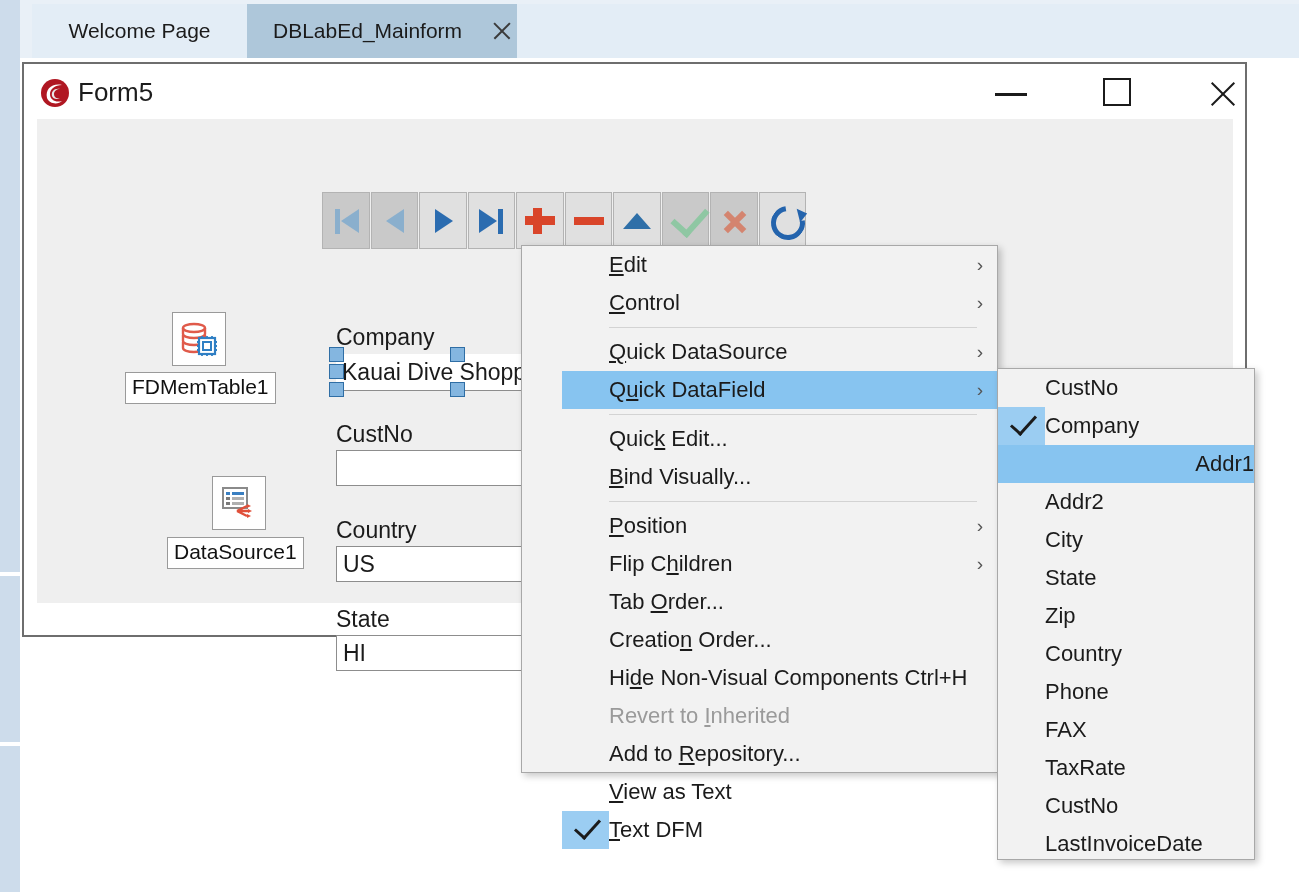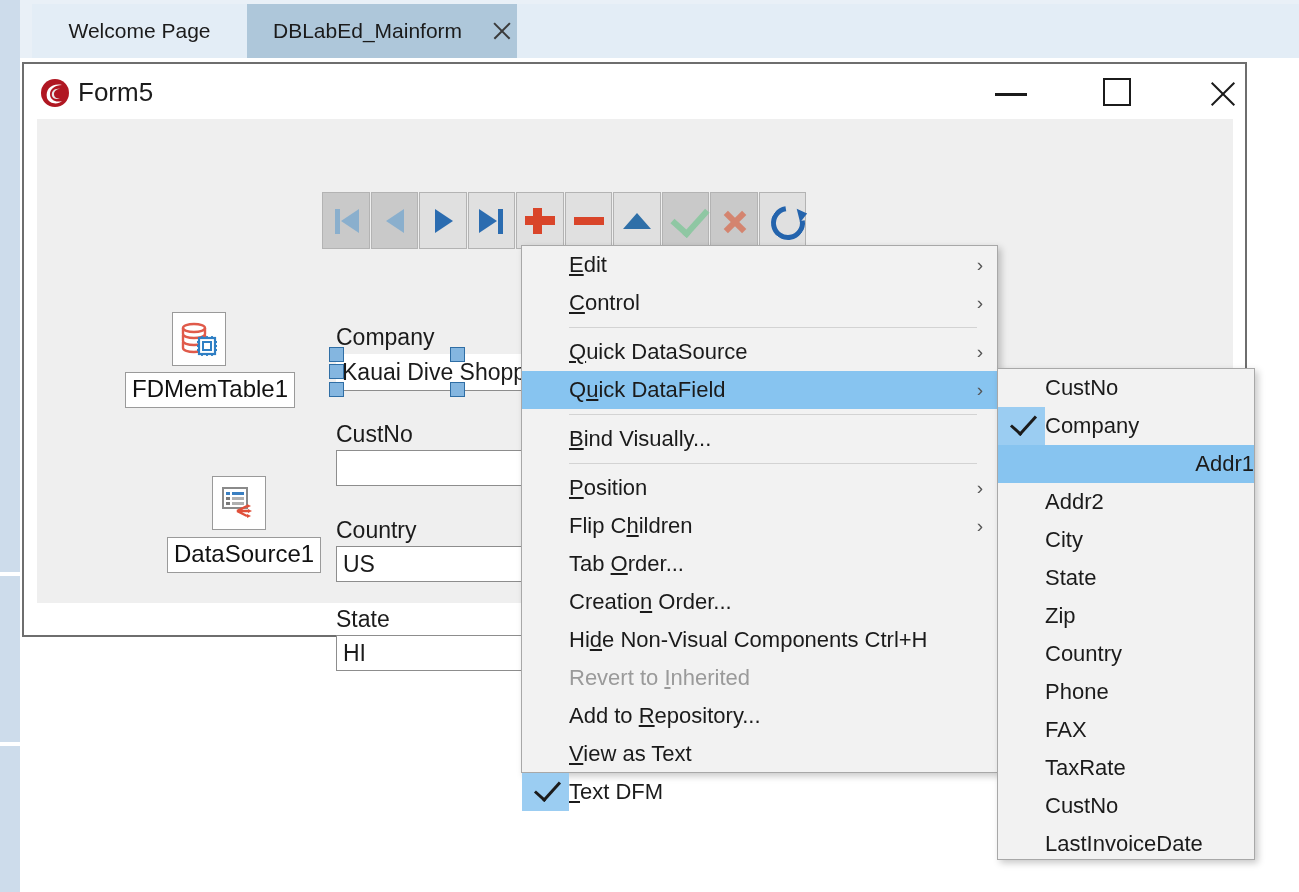--- a/index.html
+++ b/index.html
@@ -84,21 +84,21 @@
            transform:rotate(36deg);}
   .refresh::after{content:"";position:absolute;left:12px;top:-8px;
            border-left:7px solid transparent;border-right:7px solid transparent;
            border-bottom:9px solid #2464ad;transform:rotate(40deg);}
 
   
   .comp{position:absolute;}
   .comp-box{width:54px;height:54px;background:#ffffff;border:1px solid #9a9a9a;box-sizing:border-box;
             display:flex;align-items:center;justify-content:center;}
   .comp-label{position:absolute;background:#ffffff;border:1px solid #9a9a9a;box-sizing:border-box;
-              font-size:24px;color:#111;padding:2px 6px 4px;white-space:nowrap;}
+              font-size:21px;color:#111;padding:2px 6px 4px;white-space:nowrap;}
   #fdmem{left:135px;top:193px;}
   #fdmem-label{left:88px;top:253px;}
   #dsrc{left:175px;top:357px;}
   #dsrc-label{left:130px;top:418px;}
 
   
   .dlabel{position:absolute;font-size:23px;color:#1b1b1b;white-space:nowrap;}
   .dedit{position:absolute;background:#ffffff;border:1px solid #8d8d8d;box-sizing:border-box;
          font-size:23px;color:#1b1b1b;display:flex;align-items:center;}
   .dedit.right{justify-content:flex-end;padding-right:10px;}
@@ -113,21 +113,21 @@
   #lbl-state{left:299px;top:487px;}
   #edit-state{left:299px;top:516px;width:244px;height:36px;}
   .edit-rule{position:absolute;height:1px;background:#8d8d8d;}
 
   
   .handle{position:absolute;width:15px;height:15px;background:#84b6e0;border:1px solid #2f6ea5;box-sizing:border-box;}
 
   
   #ctxmenu{position:absolute;left:521px;top:245px;width:477px;height:528px;
            background:#f2f2f2;border:1px solid #a8a8a8;box-sizing:border-box;
-           box-shadow:3px 3px 7px rgba(0,0,0,0.22);}
+           box-shadow:3px 3px 7px rgba(0,0,0,0.22);padding-left:40px;}
   .mi{position:relative;height:38px;display:flex;align-items:center;font-size:22px;color:#1b1b1b;}
   .mi .gutter{width:47px;flex:none;position:relative;height:38px;}
   .mi .mlabel{flex:1;white-space:nowrap;}
   .mi .arrow{width:34px;flex:none;text-align:center;font-size:19px;color:#555;}
   .mi.sel{background:#87c4f0;}
   .mi.dis .mlabel{color:#9a9a9a;}
   .msep{height:1px;background:#d3d3d3;margin:5px 20px 5px 47px;}
   .ckbg{position:absolute;left:0;top:0;width:47px;height:38px;background:#9bcdf2;}
   .ckglyph{position:absolute;left:13px;top:8px;width:22px;height:11px;
            border-left:3px solid #1b1b1b;border-bottom:3px solid #1b1b1b;transform:rotate(-48deg);}
@@ -305,20 +305,25 @@
     <span class="arrow">›</span>
   </div>
 
   <div class="mi sel">
     <span class="gutter"></span>
     <span class="mlabel">Q<span class="acc">u</span>ick DataField</span>
     <span class="arrow">›</span>
   </div>
   <div class="msep"></div>
 
+  <div class="mi">
+    <span class="gutter"></span>
+    <span class="mlabel">Quic<span class="acc">k</span> Edit...</span>
+    <span class="arrow"></span>
+  </div>
 
   <div class="mi">
     <span class="gutter"></span>
     <span class="mlabel"><span class="acc">B</span>ind Visually...</span>
     <span class="arrow"></span>
   </div>
   <div class="msep"></div>
 
   <div class="mi">
     <span class="gutter"></span>

